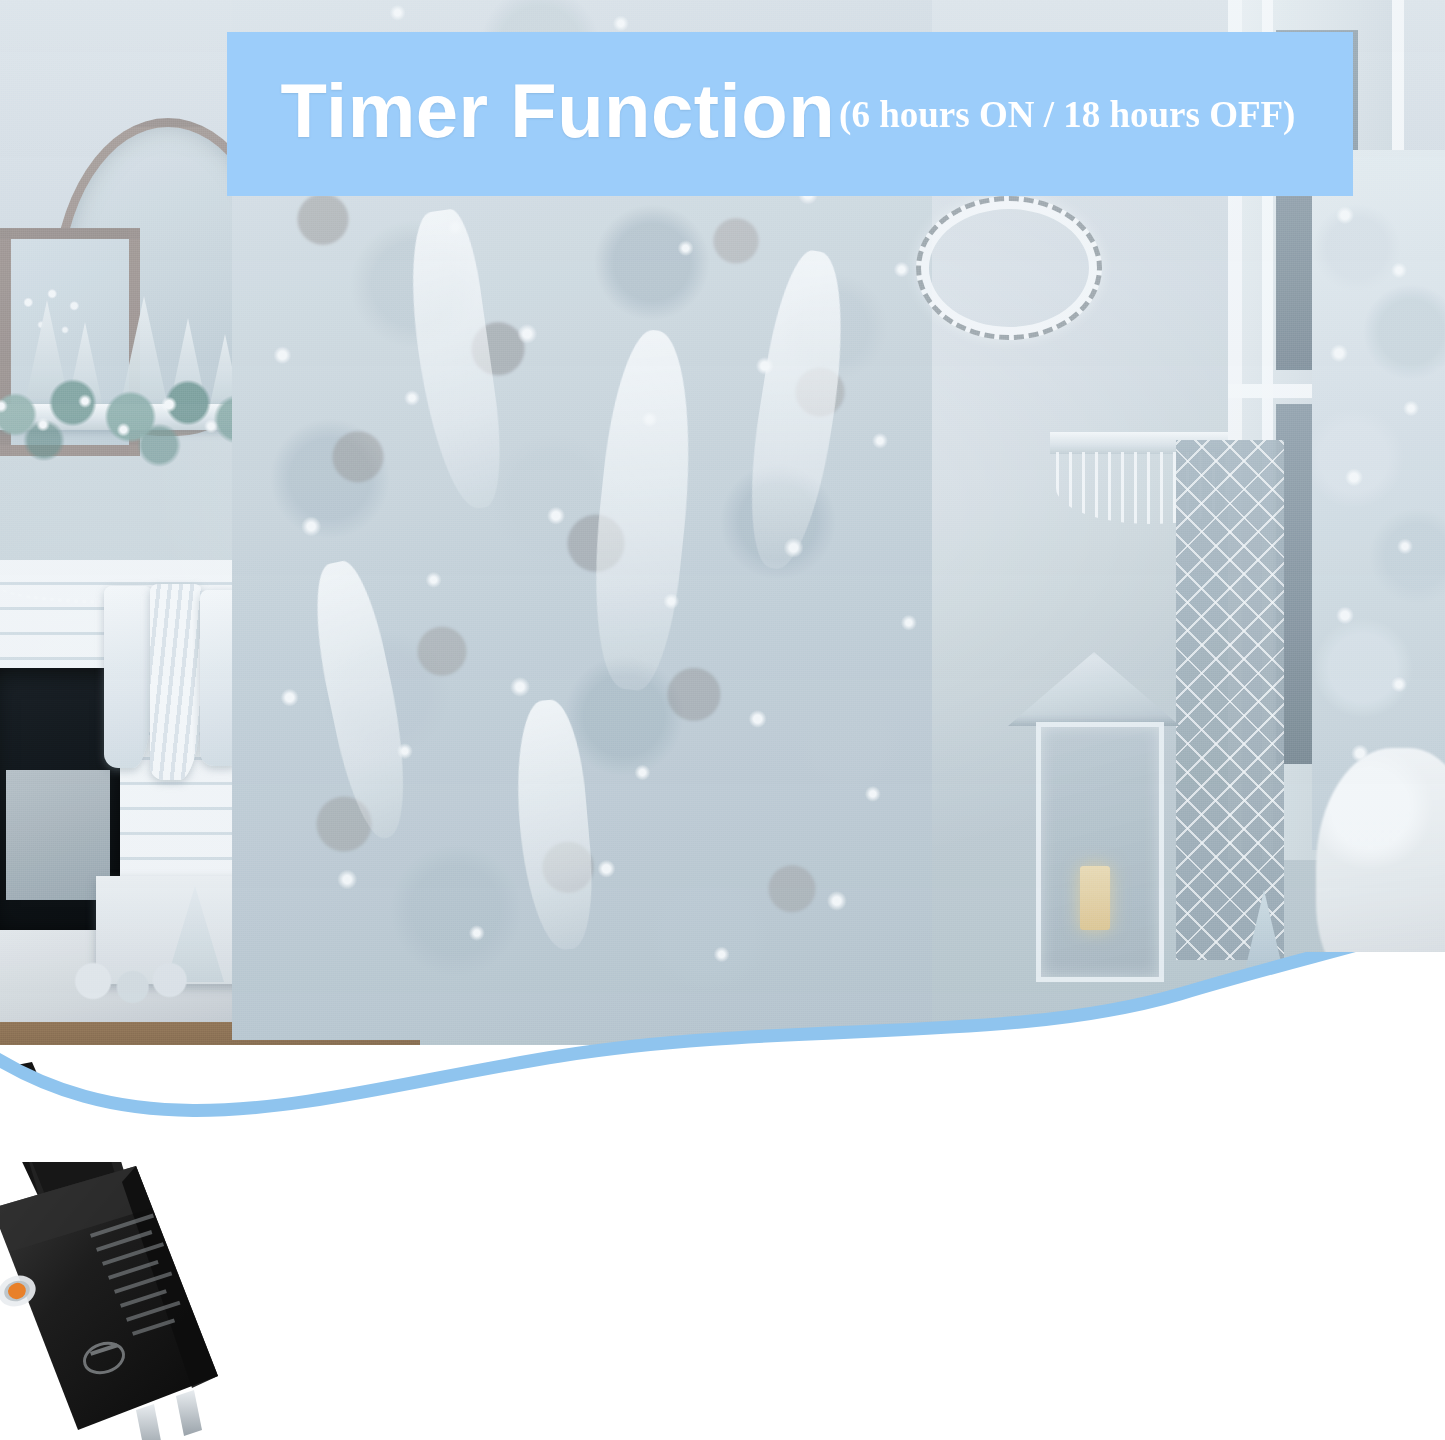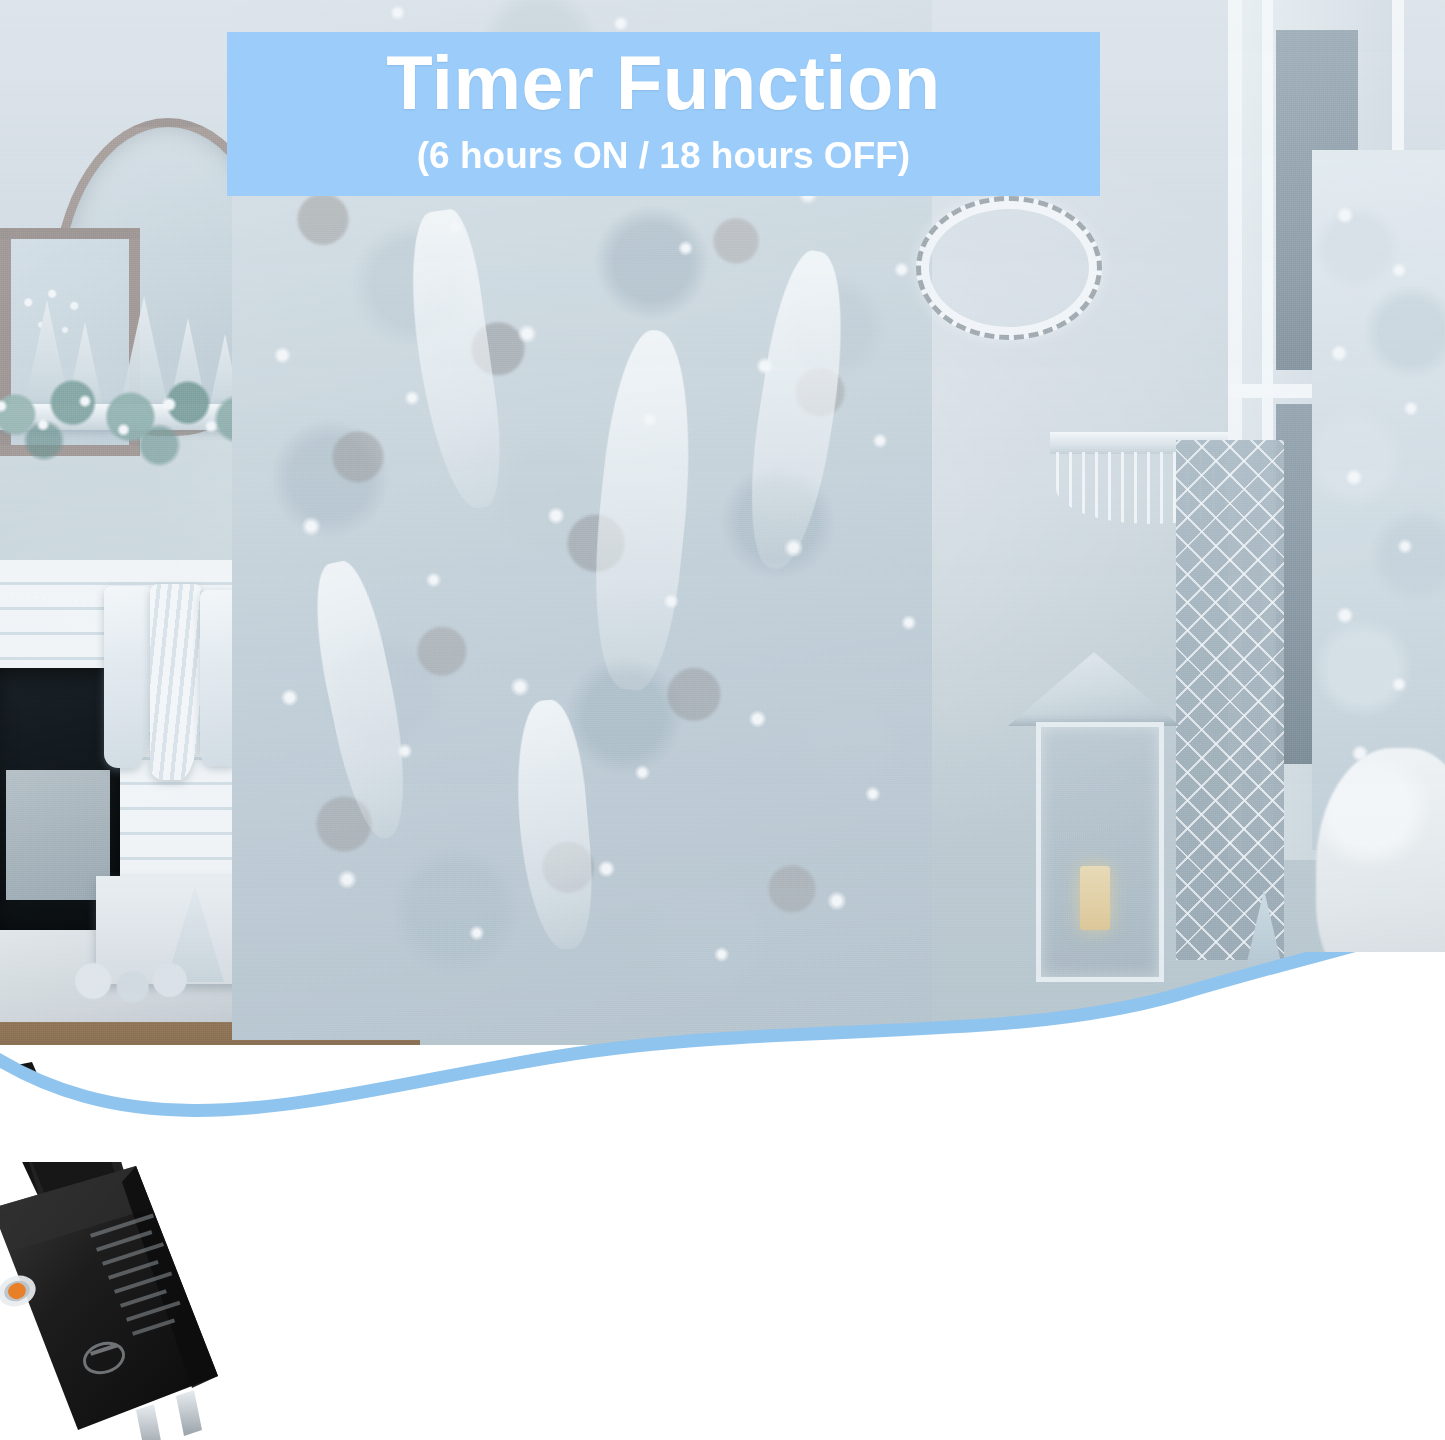--- a/index.html
+++ b/index.html
@@ -513,45 +513,45 @@
     position: absolute;
     inset: 0;
     background: linear-gradient(180deg, rgba(206,222,234,0.24) 0%, rgba(186,206,220,0.20) 100%);
     mix-blend-mode: multiply;
   }
 
   
   .banner {
     position: absolute;
     left: 227px; top: 32px;
-    width: 873px; height: 164px;
+    width: 1126px; height: 164px;
     background: #9CCDFA;
     display: flex;
-    flex-direction: column;
+    flex-direction: row;
     align-items: center;
     justify-content: center;
     z-index: 30;
   }
   .banner-title {
     color: #ffffff;
     font-family: "Liberation Sans Narrow", "Liberation Sans", sans-serif;
     font-size: 76px;
     font-weight: 700;
     line-height: 1;
     letter-spacing: 0.5px;
     margin: 0 0 6px 0;
     text-shadow: 0 1px 2px rgba(120,165,205,0.45);
   }
   .banner-sub {
     color: #ffffff;
-    font-family: Liberation Sans, sans-serif;
+    font-family: Liberation Serif, serif;
     font-size: 37px;
     font-weight: 600;
     line-height: 1;
-    margin: 10px;
+    margin: 4px;
   }
 
   
   .wave-wrap {
     position: absolute;
     left: 0; top: 952px;
     width: 1445px; height: 210px;
     z-index: 20;
     pointer-events: none;
   }

